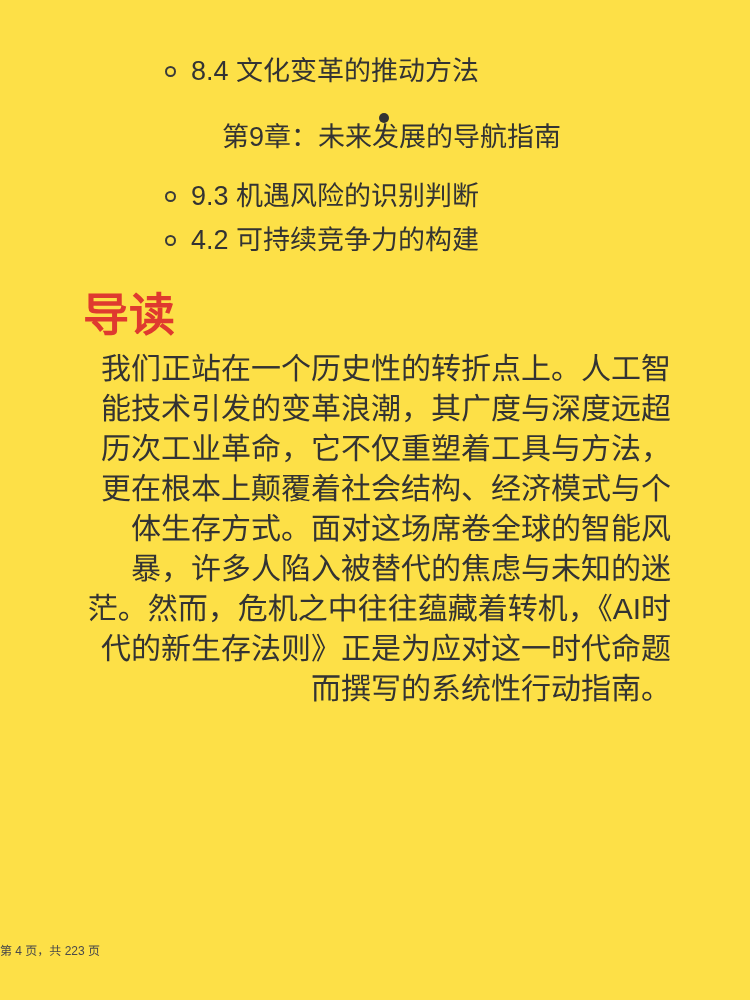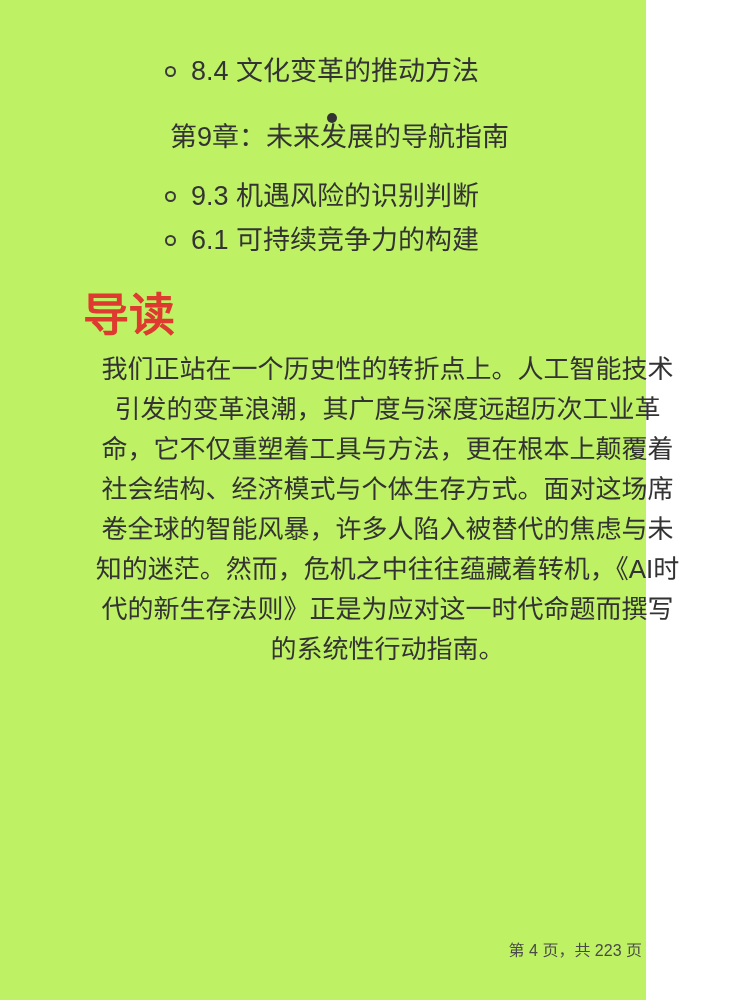--- a/index.html
+++ b/index.html
@@ -9,23 +9,23 @@
   }
   body {
     width: 750px;
     height: 1000px;
     font-family: "Liberation Sans", "DejaVu Sans", sans-serif;
     color: #333333;
     overflow: hidden;
   }
   .page {
     position: relative;
-    width: 646px;
+    width: 750px;
     height: 1000px;
-    background: #bef264;
+    background: #fde047;
   }
   .content {
     padding: 57px 82px 0 83px;
   }
 
   
   .toc-row {
     display: flex;
     align-items: center;
     font-size: 27px;
@@ -60,38 +60,38 @@
   .section-heading {
     margin: 40px 0 0 0;
     font-size: 46px;
     line-height: 42px;
     font-weight: bold;
     color: #df3a2f;
   }
 
   
   .para {
-    margin: 12px;
+    margin: 3px;
     width: 585px;
-    font-size: 26px;
+    font-size: 30px;
     line-height: 40px;
-    text-align: center;
+    text-align: right;
     color: #333333;
   }
   .para.first { margin-top: 13px; }
   .para + .para { margin-top: 17px; }
 
   
   .footer {
     position: absolute;
     left: 0;
-    right: 4px;
+    right: 16px;
     top: 941px;
-    text-align: right;
-    font-size: 16px;
+    text-align: left;
+    font-size: 12px;
     line-height: 20px;
     color: #4a4a4a;
   }
 </style>
 </head>
 <body style="color: rgb(51, 51, 51); background: rgb(255, 255, 255);">
 
 <div class="page">
   <div class="content">
 
@@ -103,21 +103,21 @@
       <div class="toc-row indent-1 gap-xl">
         <span class="bullet disc"></span>
         <span>第9章：未来发展的导航指南</span>
       </div>
       <div class="toc-row indent-2 gap-sm">
         <span class="bullet circle"></span>
         <span>9.3 机遇风险的识别判断</span>
       </div>
       <div class="toc-row indent-2">
         <span class="bullet circle"></span>
-        <span>6.1 可持续竞争力的构建</span>
+        <span>4.2 可持续竞争力的构建</span>
       </div>
     </div>
 
     <h2 class="section-heading" style="color: rgb(223, 58, 47);">导读</h2>
 
     <p class="para first">我们正站在一个历史性的转折点上。人工智能技术引发的变革浪潮，其广度与深度远超历次工业革命，它不仅重塑着工具与方法，更在根本上颠覆着社会结构、经济模式与个体生存方式。面对这场席卷全球的智能风暴，许多人陷入被替代的焦虑与未知的迷茫。然而，危机之中往往蕴藏着转机，《AI时代的新生存法则》正是为应对这一时代命题而撰写的系统性行动指南。</p>
 
   </div>
 
   <div class="footer">第 4 页，共 223 页</div>

